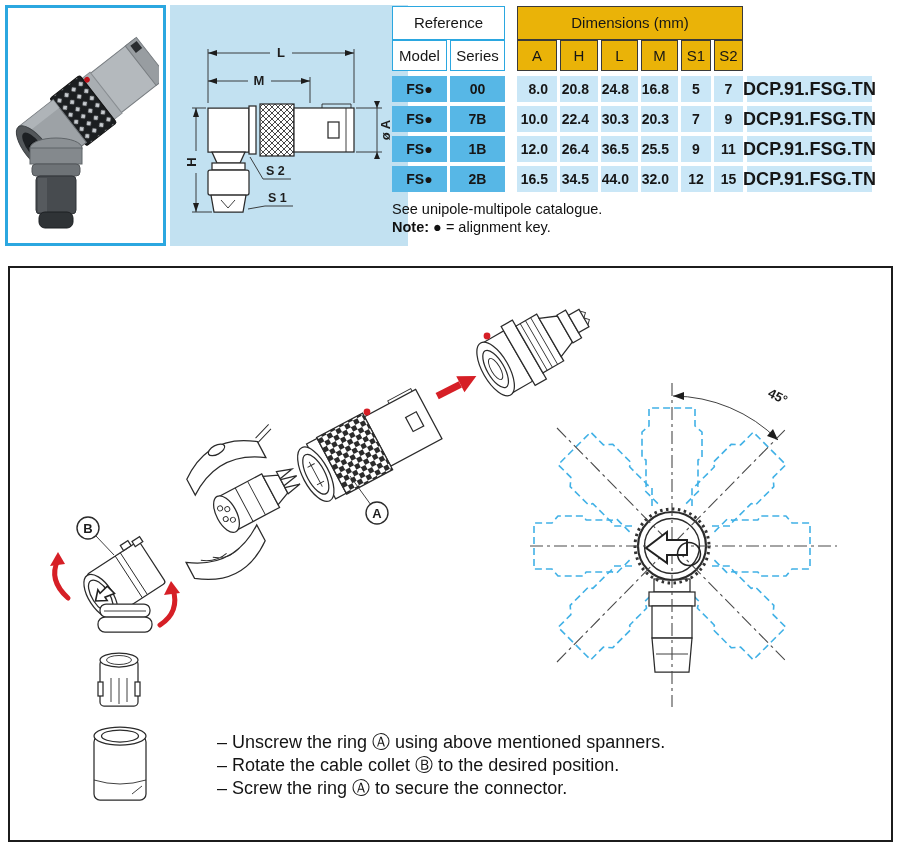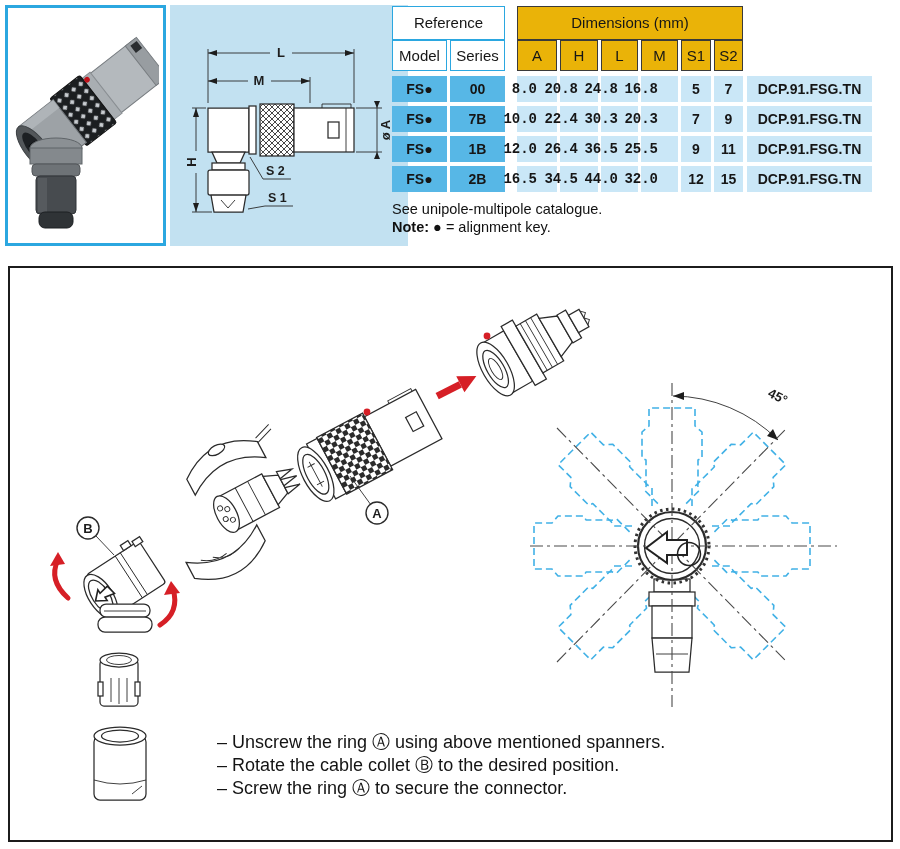--- a/index.html
+++ b/index.html
@@ -18,22 +18,22 @@
   .ref-table{display:grid;
       grid-template-columns:55px 3px 55px 12px 40px 3px 38px 3px 37px 3px 37px 3px 30px 3px 29px 4px 125px;
       grid-template-rows:34px 31px 5px 26px 4px 26px 4px 26px 4px 26px;}
   .hc,.hd,.cell{display:flex;align-items:center;justify-content:center;
       font-size:15px;line-height:1.05;text-align:center;}
   .hc{background:#fff;border:1.6px solid #2ba7e0;}
   .hd{background:#eab308;border:1.6px solid #3a3a3a;}
   .cell{font-weight:bold;font-size:14px;}
   .blue{background:#57b7e6;}
   .light{background:#cae7f7;}
-  .num{justify-content:flex-end;padding-right:20px;font-family:Liberation Mono, monospace;}
-  .sp{font-size:14px;font-weight:600;letter-spacing:.1px;}
+  .num{justify-content:flex-end;padding-right:9px;}
+  .sp{font-size:18px;font-weight:600;letter-spacing:.1px;}
   .note{margin-top:9px;font-size:14.5px;line-height:1.22;color:#111;}
   .note b{font-weight:bold;}
 
   
   .asm-panel{position:absolute;left:8px;top:266px;width:881px;height:572px;
              background:#fff;border:2px solid #1c1c1c;}
 
   svg{display:block;}
   svg text{font-family:"Liberation Sans",sans-serif;}
   .dimlbl{font-size:13px;font-weight:600;fill:#1d1d1d;}

